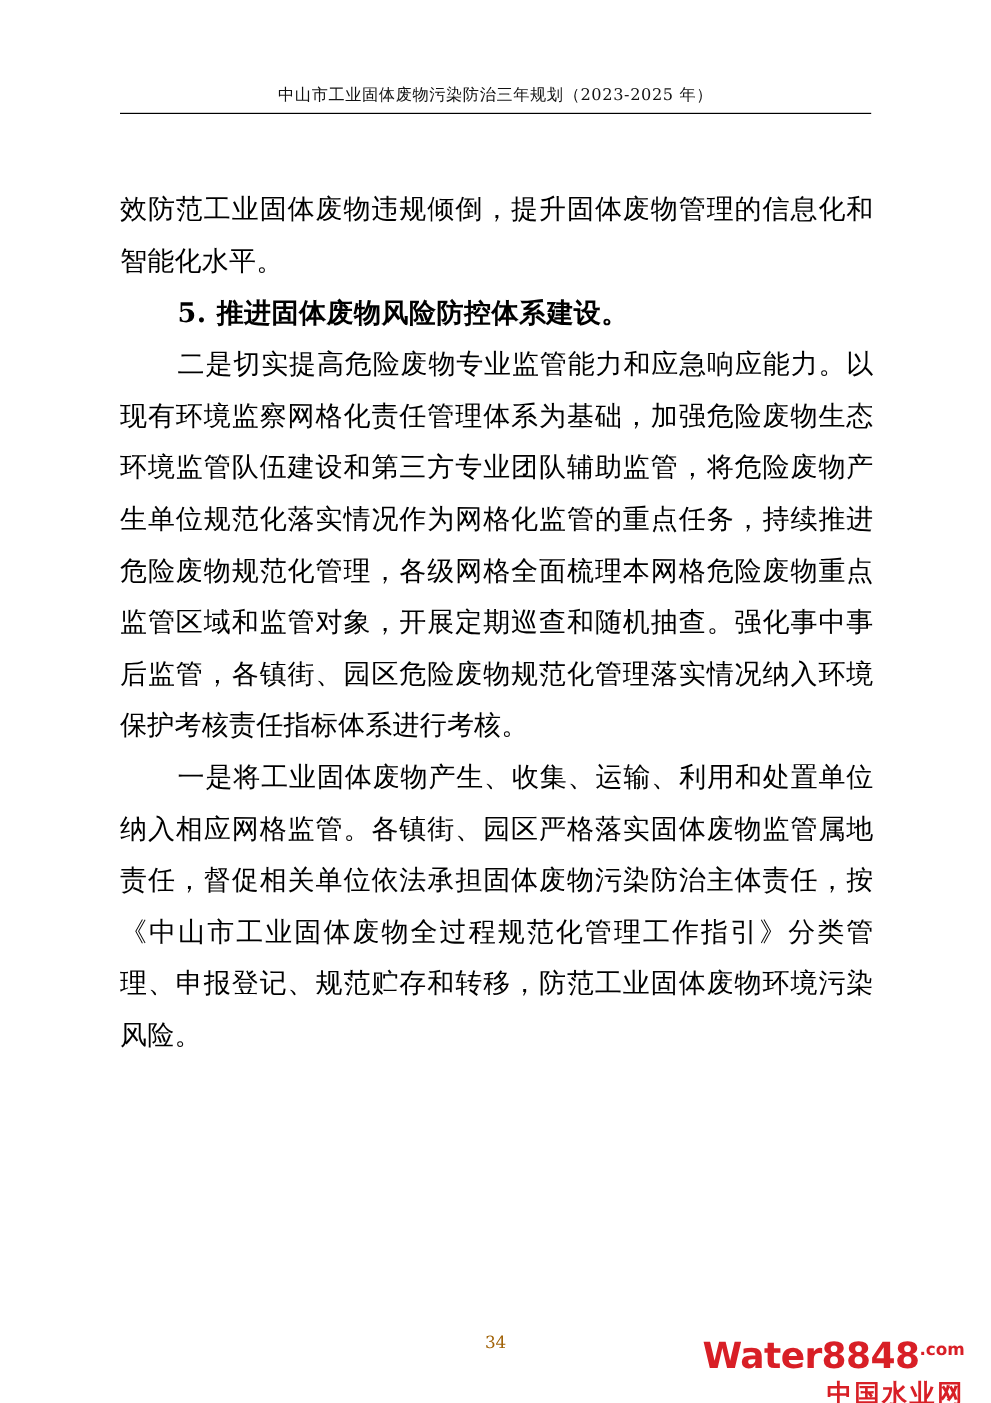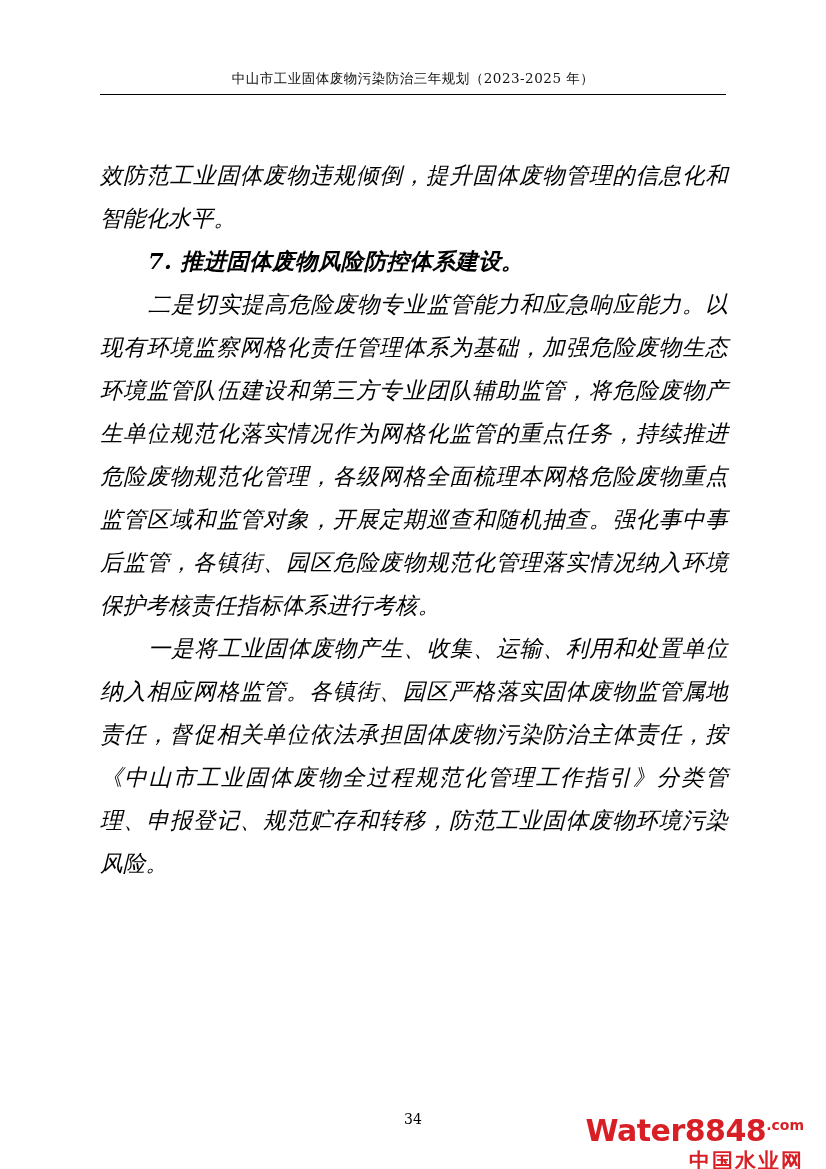--- a/index.html
+++ b/index.html
@@ -48,40 +48,39 @@
     width: 628px;
   }
   p {
     margin: 0;
     font-size: 22.5px;
     line-height: 43px;
     text-align: justify;
     text-justify: inter-ideograph;
     letter-spacing: 0.2px;
     font-family: "DejaVu Serif", "Liberation Serif", serif;
-    font-style: italic;
   }
   p.indent {
     text-indent: 48px;
   }
   p.heading {
     font-weight: bold;
     text-indent: 48px;
     letter-spacing: 0.4px;
   }
   
   .page-number {
     position: absolute;
     bottom: 58px;
     left: 0;
     width: 100%;
     text-align: center;
     font-size: 14px;
     font-family: "DejaVu Serif", "Liberation Serif", serif;
-    color: #000000;
+    color: #a16207;
   }
   
   .watermark {
     position: absolute;
     right: 22px;
     bottom: 12px;
     text-align: right;
     user-select: none;
   }
   .wm-top {
@@ -112,21 +111,21 @@
 
 <div class="page">
 
   <div class="header">
     <div class="header-text">中山市工业固体废物污染防治三年规划（2023-2025 年）</div>
     <div class="header-rule"></div>
   </div>
 
   <div class="content">
     <p class="plain">效防范工业固体废物违规倾倒，提升固体废物管理的信息化和智能化水平。</p>
-    <p class="heading">7. 推进固体废物风险防控体系建设。</p>
+    <p class="heading">5. 推进固体废物风险防控体系建设。</p>
     <p class="indent">二是切实提高危险废物专业监管能力和应急响应能力。以现有环境监察网格化责任管理体系为基础，加强危险废物生态环境监管队伍建设和第三方专业团队辅助监管，将危险废物产生单位规范化落实情况作为网格化监管的重点任务，持续推进危险废物规范化管理，各级网格全面梳理本网格危险废物重点监管区域和监管对象，开展定期巡查和随机抽查。强化事中事后监管，各镇街、园区危险废物规范化管理落实情况纳入环境保护考核责任指标体系进行考核。</p>
     <p class="indent">一是将工业固体废物产生、收集、运输、利用和处置单位纳入相应网格监管。各镇街、园区严格落实固体废物监管属地责任，督促相关单位依法承担固体废物污染防治主体责任，按《中山市工业固体废物全过程规范化管理工作指引》分类管理、申报登记、规范贮存和转移，防范工业固体废物环境污染风险。</p>
   </div>
 
   <div class="page-number">34</div>
 
   <div class="watermark">
     <div class="wm-top"><span>Water8848</span><span class="wm-dotcom">.com</span></div>
     <div class="wm-bottom">中国水业网</div>
   </div>

